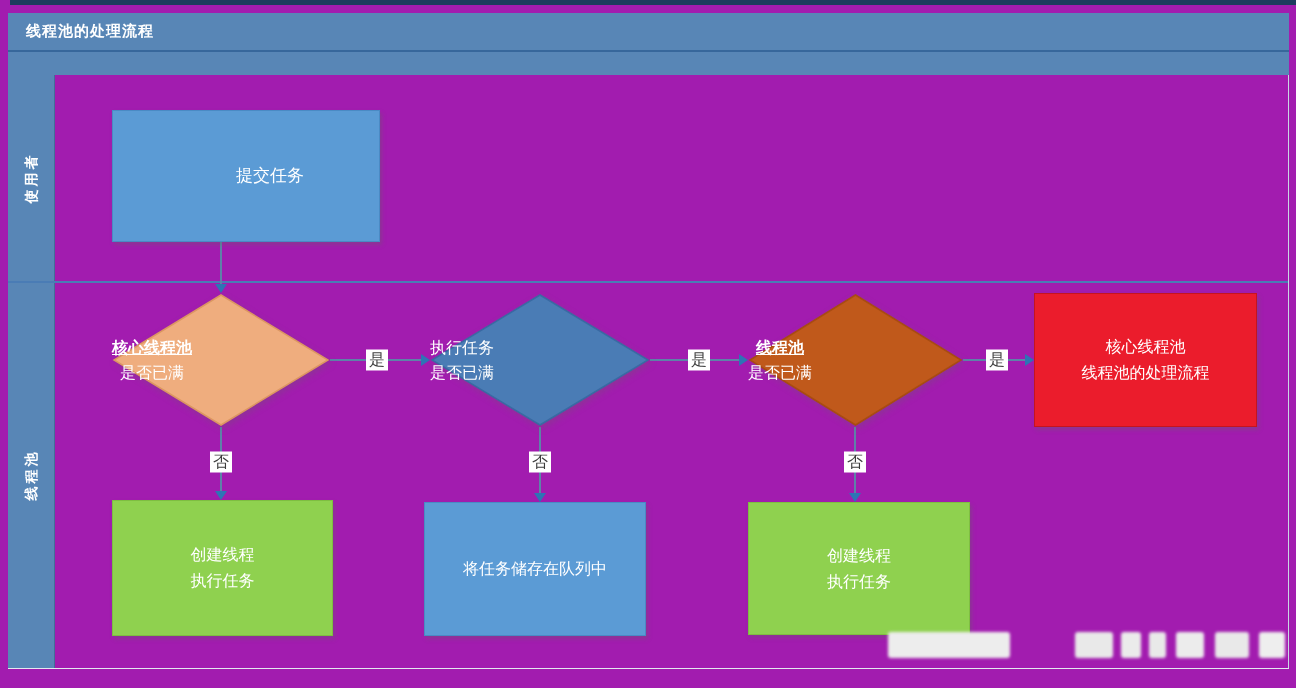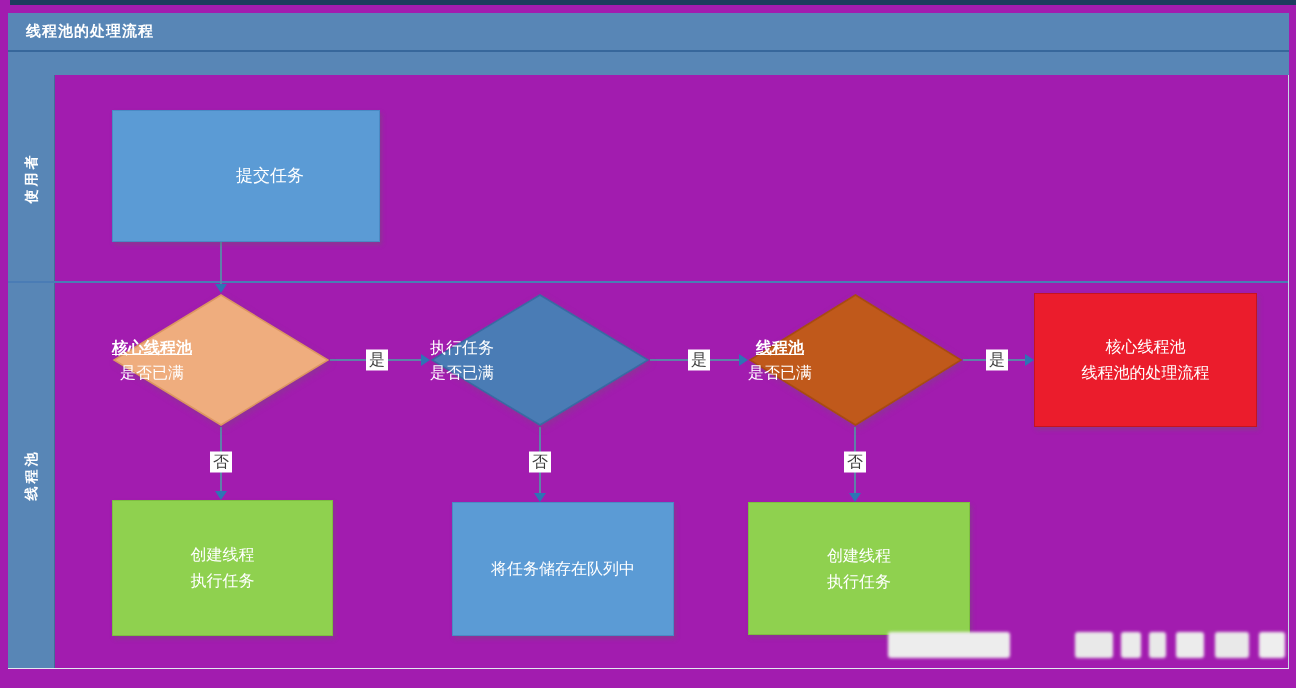--- a/index.html
+++ b/index.html
@@ -23,21 +23,21 @@
   .lane-divider { position:absolute; left:8px; top:281px; width:1281px; height:2px; background:#4a7cb5; }
   .canvas-edge-r { position:absolute; left:1288px; top:75px; width:1px; height:593px; background:#c9d6e4; }
   .canvas-edge-b { position:absolute; left:8px; top:668px; width:1281px; height:1px; background:#e3e9f0; }
 
   
   .node { position:absolute; display:flex; flex-direction:column; align-items:center; justify-content:center;
           text-align:center; color:#ffffff; font-size:16px; line-height:26px; }
   .rect { box-shadow:2px 3px 4px rgba(100,100,100,0.35); }
   .n-submit { left:112px; top:110px; width:218px; height:130px; background:#5b9bd5; border:1px solid #4a8ac4; font-size:17px;padding-left:48px; }
   .n-green1 { left:112px; top:500px; width:219px; height:134px; background:#8fd14f; border:1px solid #7ebe41; }
-  .n-queue  { left:452px; top:502px; width:220px; height:132px; background:#5b9bd5; border:1px solid #4a8ac4; }
+  .n-queue  { left:424px; top:502px; width:220px; height:132px; background:#5b9bd5; border:1px solid #4a8ac4; }
   .n-green2 { left:748px; top:502px; width:220px; height:131px; background:#8fd14f; border:1px solid #7ebe41; }
   .n-reject { left:1034px; top:293px; width:221px; height:132px; background:#eb1c2c; border:1px solid #c41420; }
 
   .diamond { position:absolute; display:flex; align-items:center; justify-content:flex-start; text-align:center;
              color:#ffffff; font-size:16px; line-height:25px; }
   .d1 { left:112px; top:293px; width:218px; height:134px; }
   .d2 { left:430px; top:293px; width:220px; height:134px; }
   .d3 { left:748px; top:293px; width:215px; height:134px; }
   .diamond svg { position:absolute; left:0; top:0; filter:drop-shadow(2px 3px 3px rgba(100,100,100,0.3)); }
   .dtext { position:relative; z-index:1; }

